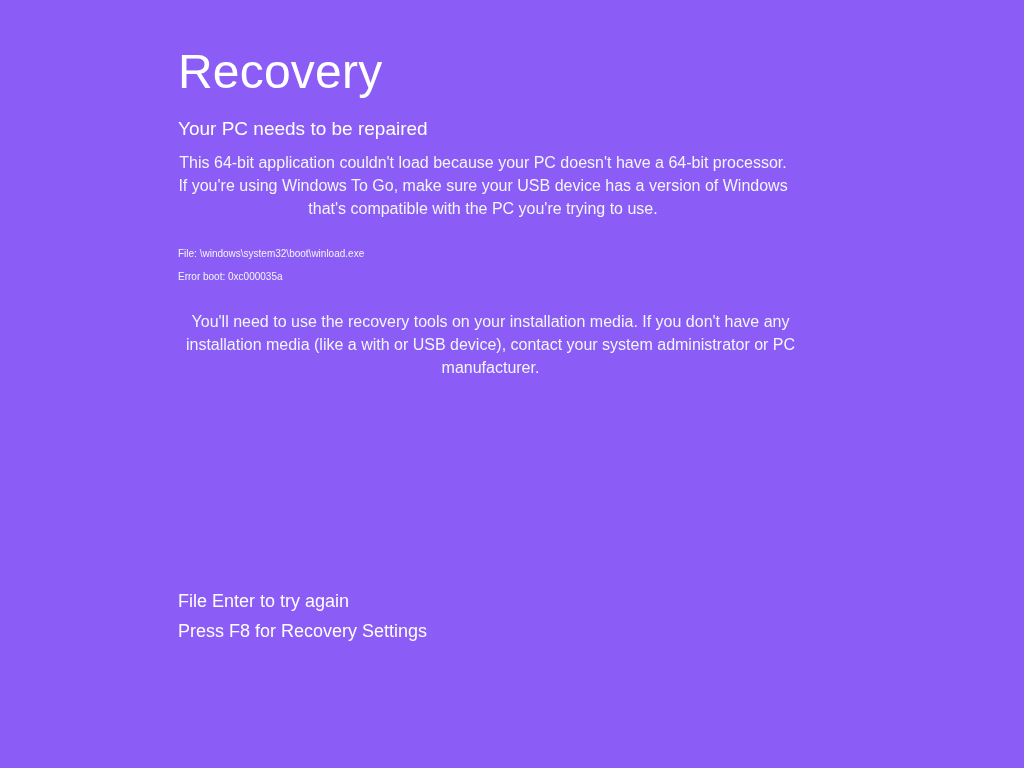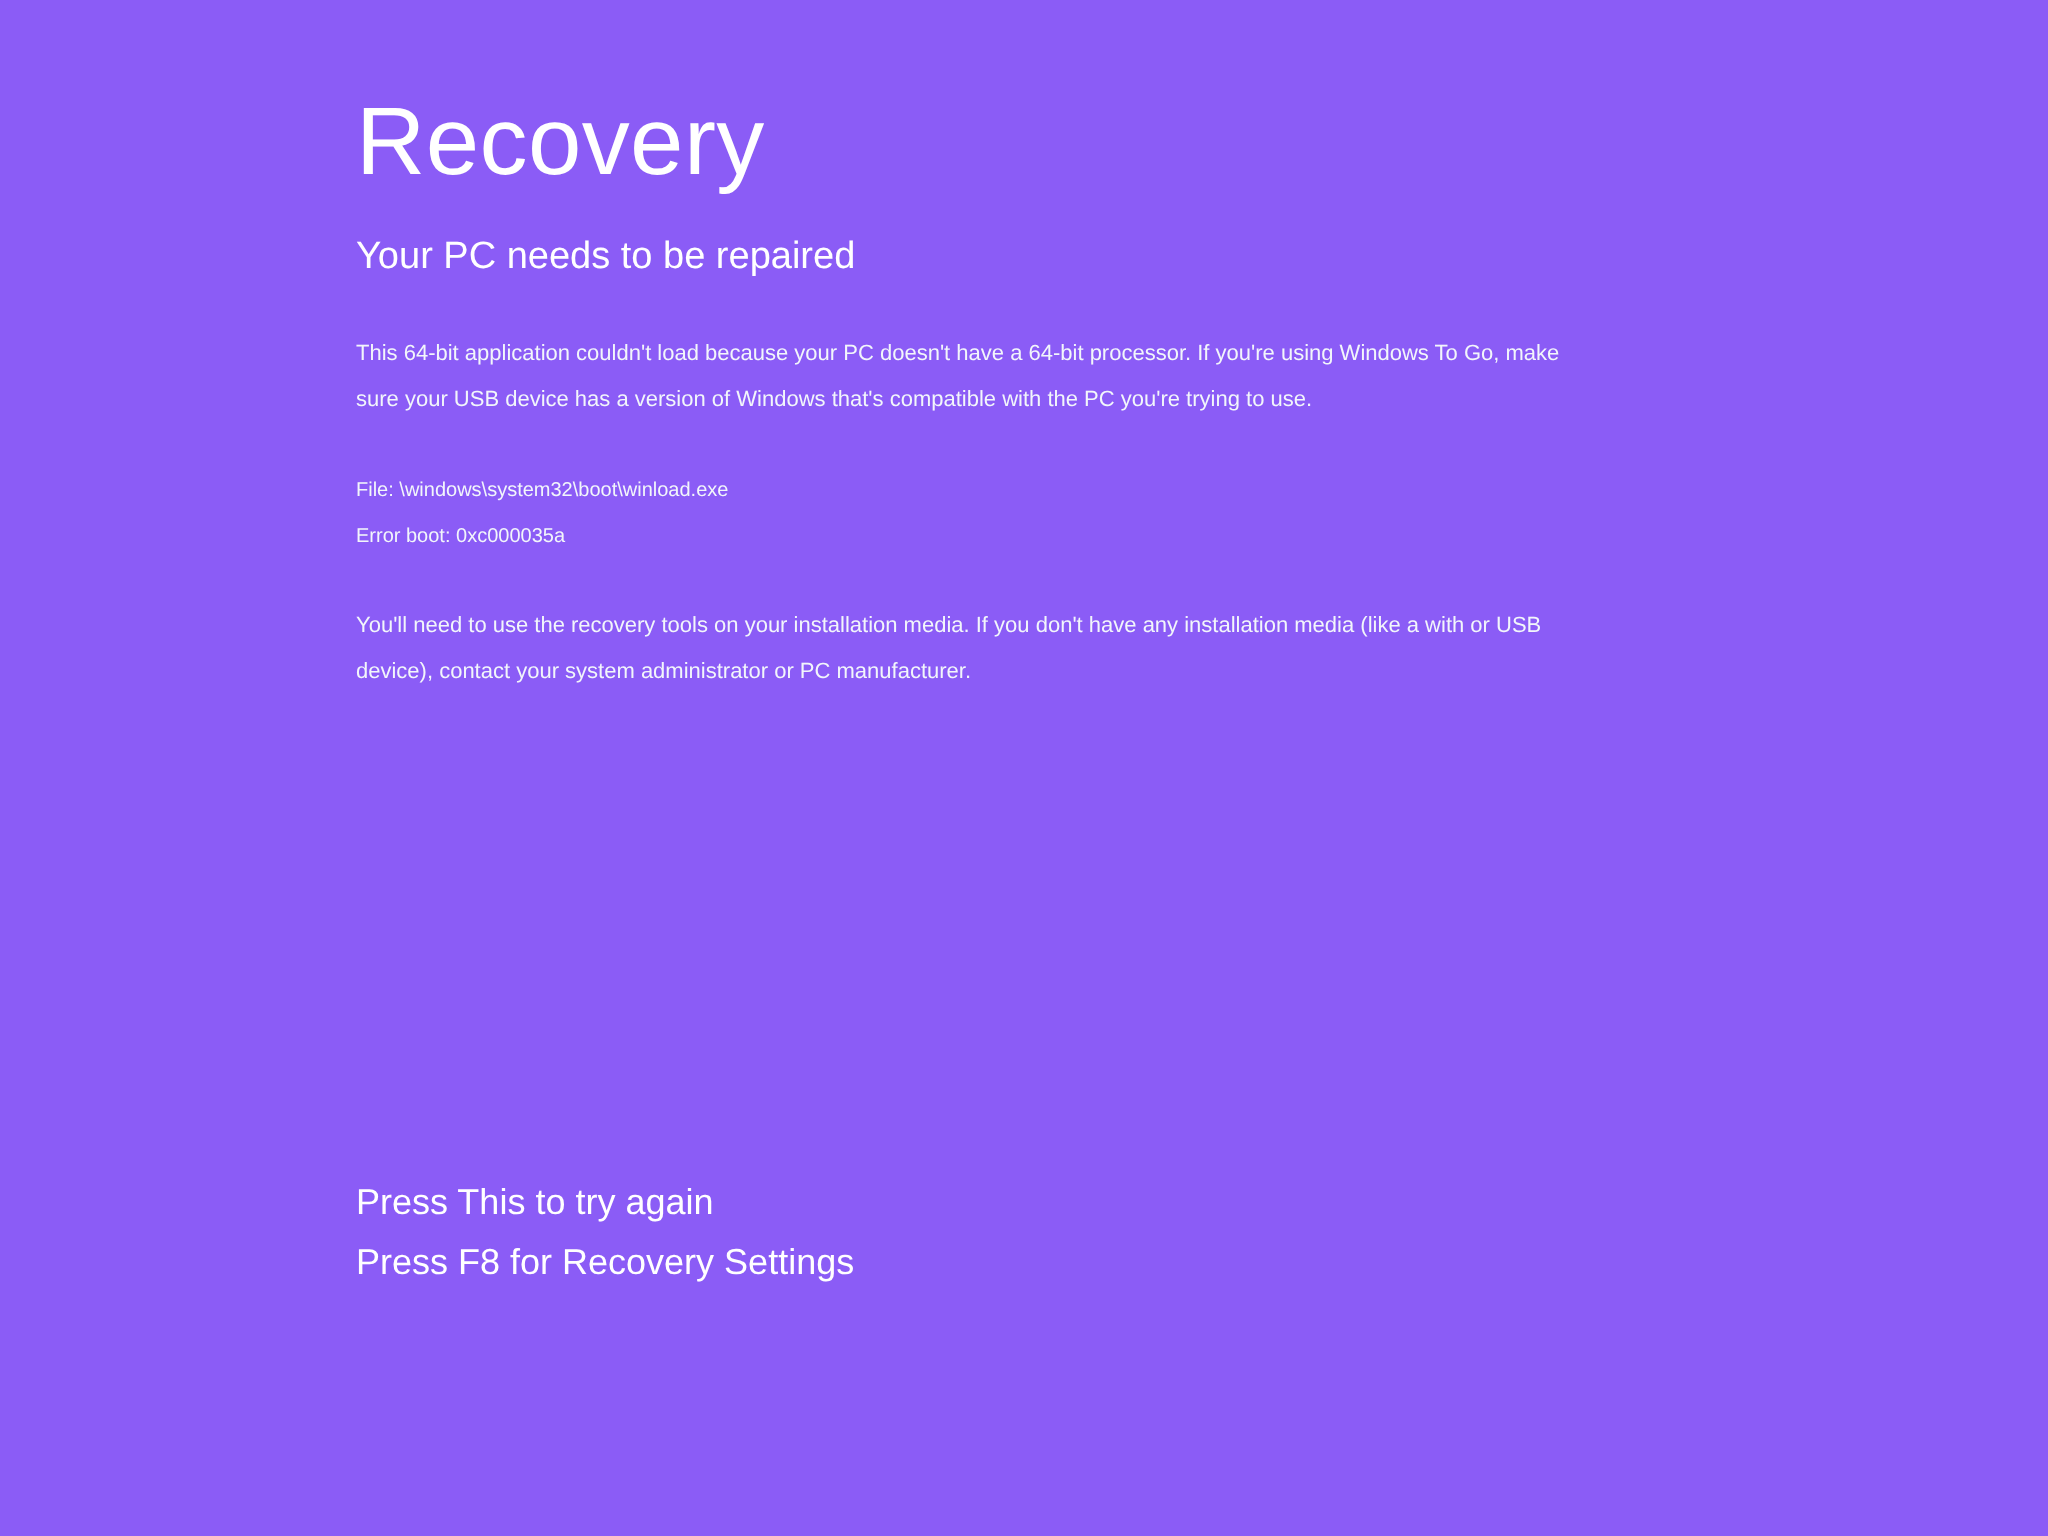--- a/index.html
+++ b/index.html
@@ -33,29 +33,30 @@
     line-height: 1.15;
     letter-spacing: 0.2px;
     color: #ffffff;
     margin: 0 0 18px 0;
   }
   .subtitle {
     font-size: 19px;
     font-weight: 400;
     line-height: 1.3;
     color: #ffffff;
-    margin: 0 0 24px 0;
+    margin: 0 0 9px 0;
   }
   .para {
-    font-size: 11px;
+    font-size: 16px;
     font-weight: 400;
     line-height: 23px;
     color: #f2f6fb;
     margin: 0 0 22px 0;
     max-width: 610px;
+    text-align: center;
   }
   .detail-block {
     margin: 0 0 22px 0;
   }
   .detail-line {
     font-size: 10px;
     line-height: 23px;
     color: #f2f6fb;
   }
   .para.wide {
@@ -88,17 +89,17 @@
 
     <div class="detail-block">
       <div class="detail-line">File: \windows\system32\boot\winload.exe</div>
       <div class="detail-line">Error boot: 0xc000035a</div>
     </div>
 
     <p class="para wide">You'll need to use the recovery tools on your installation media. If you don't have any installation media (like a with or USB device), contact your system administrator or PC manufacturer.</p>
   </div>
 
   <div class="actions">
-    <div class="action-line">Press This to try again</div>
+    <div class="action-line">File Enter to try again</div>
     <div class="action-line">Press F8 for Recovery Settings</div>
   </div>
 
 </div>
 
 </body></html>

